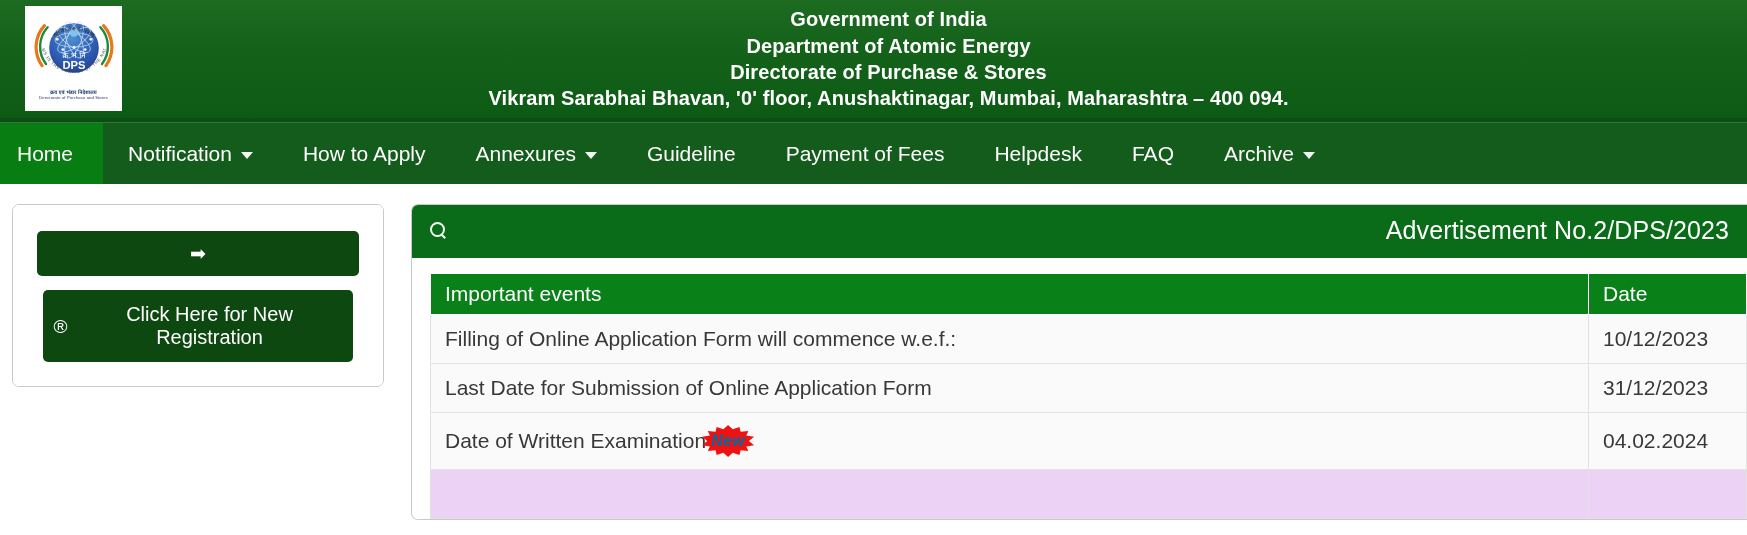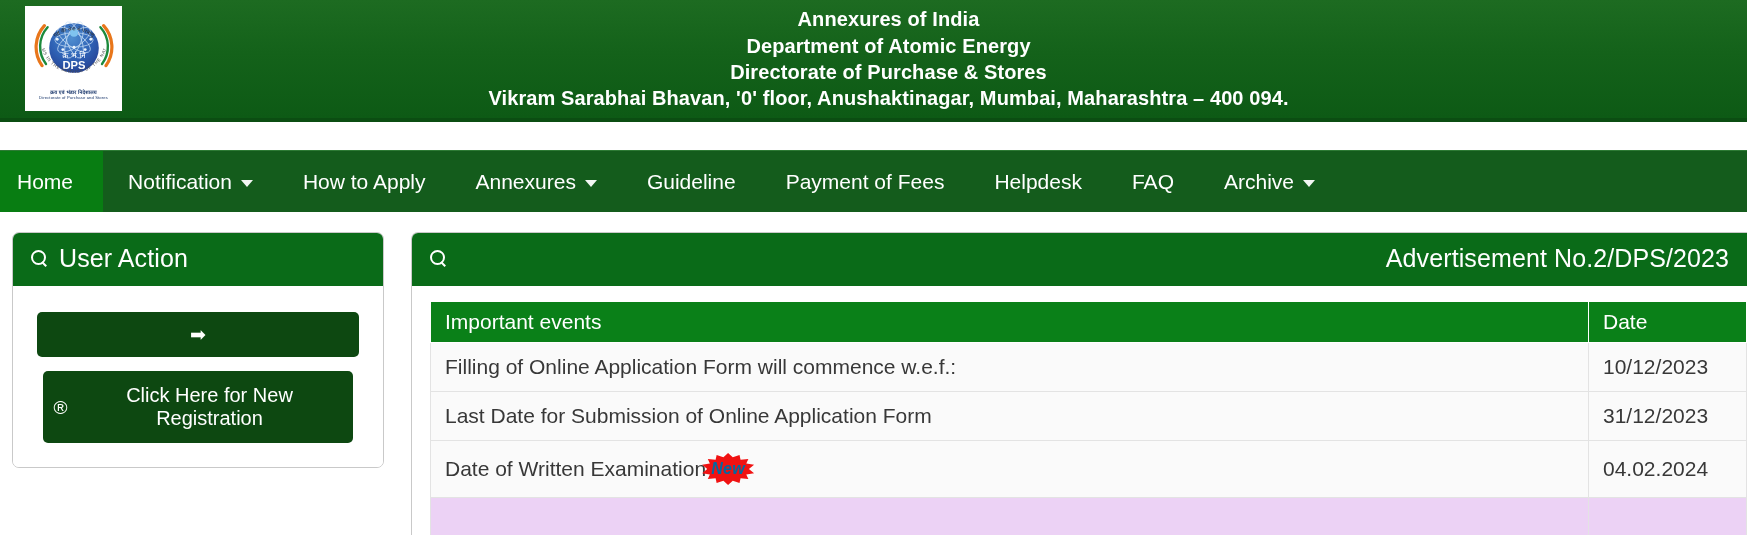--- a/index.html
+++ b/index.html
@@ -73,21 +73,20 @@
   .header-titles .ttl.addr { font-size: 20px; }
 
   
   .nav-sep { height: 4px; background: #0b4d12; }
   .main-nav {
     height: 62px;
     background: #145c1c;
     display: flex;
     align-items: stretch;
     border-top: 1px solid #2d7a34;
-    margin-top: 28px;
   }
   .nav-item {
     display: flex;
     align-items: center;
     gap: 9px;
     padding: 0 25px;
     color: #ffffff;
     font-size: 21px;
     cursor: pointer;
     white-space: nowrap;
@@ -312,21 +311,21 @@
         <text font-size="5.4" fill="#4a4a4a" font-family="'Liberation Sans', sans-serif" letter-spacing="0.8">
           <textPath href="#arcBot" startOffset="50%" text-anchor="middle">ATOMS IN THE SERVICE OF THE NATION</textPath>
         </text>
       </svg>
     </div>
     <div class="logo-caption-hi">क्रय एवं भंडार निदेशालय</div>
     <div class="logo-caption-en">Directorate of Purchase and Stores</div>
   </div>
 
   <div class="header-titles">
-    <div class="ttl">Annexures of India</div>
+    <div class="ttl">Government of India</div>
     <div class="ttl">Department of Atomic Energy</div>
     <div class="ttl">Directorate of Purchase &amp; Stores</div>
     <div class="ttl addr">Vikram Sarabhai Bhavan, '0' floor, Anushaktinagar, Mumbai, Maharashtra – 400 094.</div>
   </div>
 </header>
 
 <div class="nav-sep"></div>
 
 <nav class="main-nav">
 
@@ -366,26 +365,20 @@
 
   <div class="nav-item">
     <span>Archive</span>
     <span class="caret"></span>
   </div>
 </nav>
 
 <main class="content">
 
   <section class="panel left-panel">
-    <div class="panel-head">
-      <div class="panel-head-left">
-        <span class="search-glyph"></span>
-        <span class="panel-title">User Action</span>
-      </div>
-    </div>
     <div class="left-body">
       <button class="action-btn">
         <span class="btn-ico">➡</span>
       </button>
       <button class="action-btn second">
         <span class="btn-ico">®</span>
         <span>Click Here for New Registration</span>
       </button>
     </div>
   </section>

